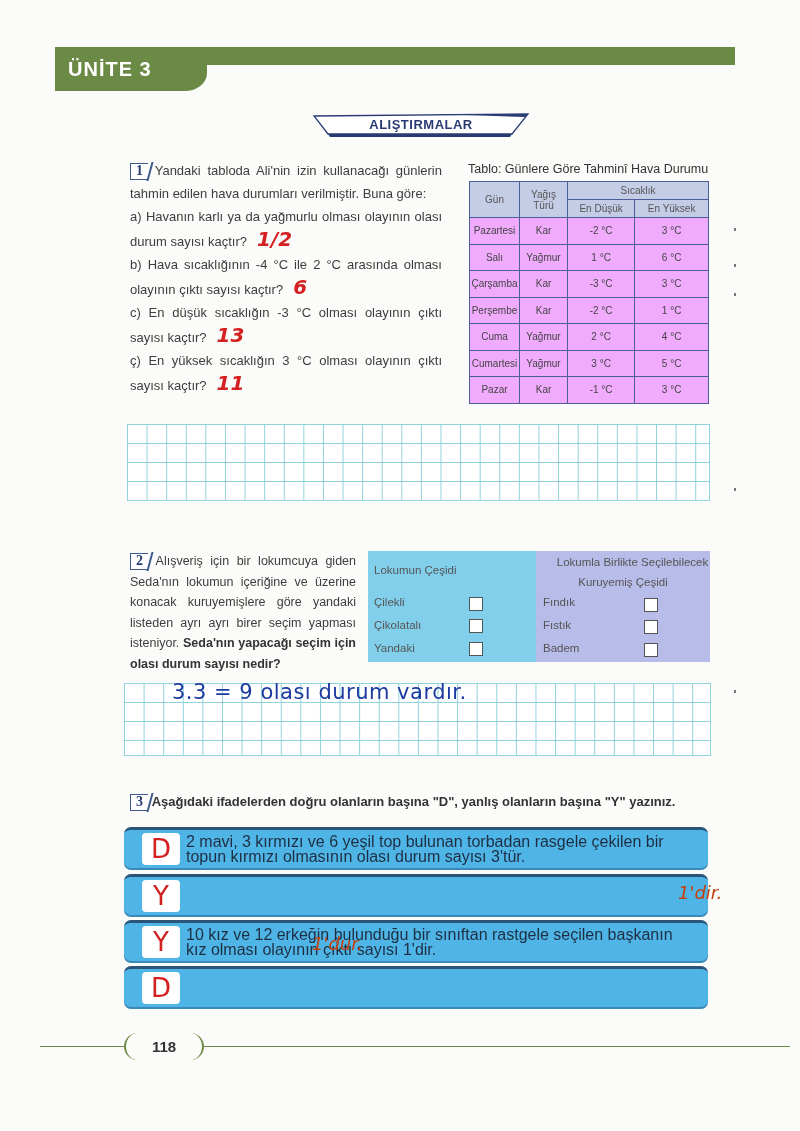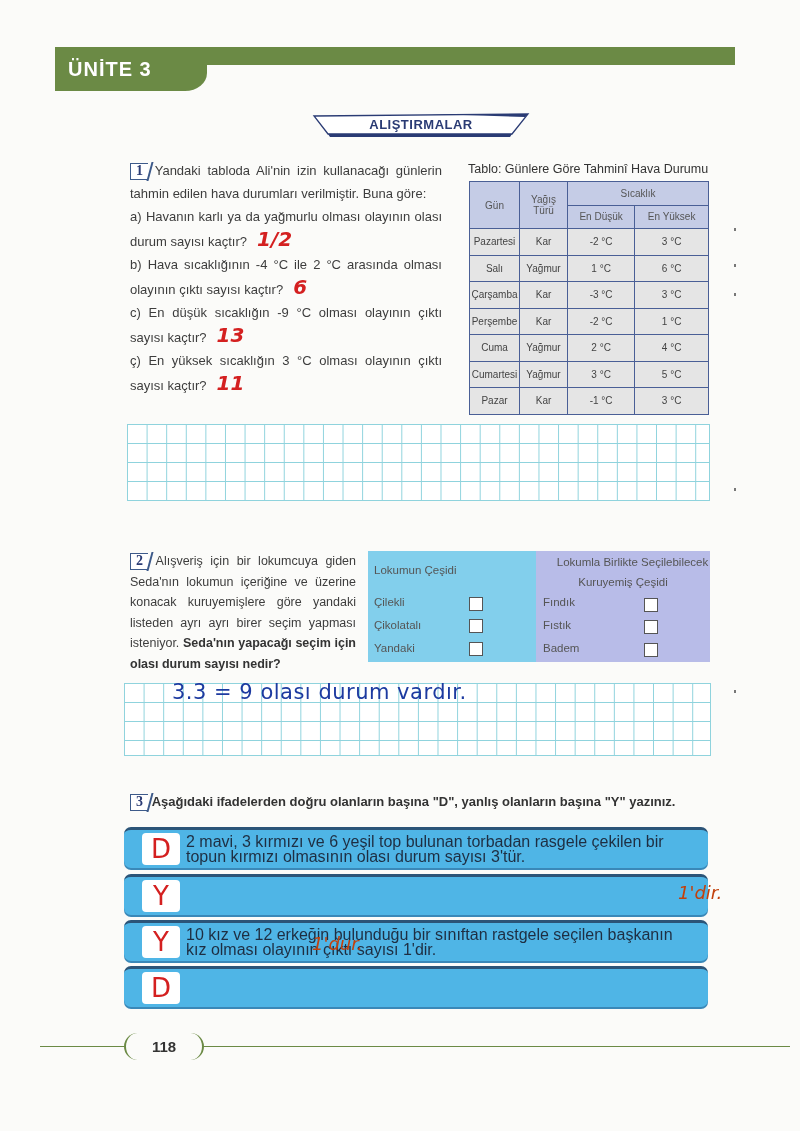--- a/index.html
+++ b/index.html
@@ -21,21 +21,21 @@
 
   
   .q1 { position: absolute; left: 130px; top: 159px; width: 312px; font-size: 13px; line-height: 23px; color: #3d3d3d; }
   .q1 p { text-align: justify; }
   .hand { font-family: "DejaVu Sans", sans-serif; font-style: italic; font-weight: bold; color: #d42020; font-size: 20px; margin-left: 10px; }
 
   .weather-caption { position: absolute; left: 468px; top: 162px; font-size: 12.5px; color: #333; }
   table.weather { position: absolute; left: 469px; top: 181px; width: 240px; border-collapse: collapse; font-size: 10px; color: #444; }
   table.weather th, table.weather td { border: 1.5px solid #4a5f96; text-align: center; }
   table.weather thead th { background: #c5cce6; font-weight: normal; color: #555; }
-  table.weather tbody td { height: 26.5px; background: #e5e5e5; }
+  table.weather tbody td { height: 26.5px; background: #f0abfc; }
 
   
   .grid { position: absolute; background-color: #fff;
     background-image: linear-gradient(to right, #8fd3dd 1px, transparent 1px), linear-gradient(to bottom, #8fd3dd 1px, transparent 1px);
     background-size: 19.6px 100%, 100% 19px; border-right: 1px solid #8fd3dd; border-bottom: 1px solid #8fd3dd; }
 
   
   .q2 { position: absolute; left: 130px; top: 551px; width: 226px; font-size: 12.5px; line-height: 20.5px; color: #3d3d3d; text-align: justify; }
   .q2 b { color: #333; }
   .choice-box { position: absolute; left: 368px; top: 551px; width: 342px; height: 111px; }
@@ -74,30 +74,30 @@
     <polygon points="16,22 200,22 198,25 18,25" fill="#2a3b74"></polygon>
     <polygon points="120,2 216,2 213,5" fill="#2a3b74"></polygon>
   </svg>
   <div class="ex-banner-label">ALIŞTIRMALAR</div>
 </div>
 
 <div class="q1">
   <p><span class="qnum">1</span>&nbsp;<span>Yandaki tabloda Ali'nin izin kullanacağı günlerin tahmin edilen hava durumları verilmiştir. Buna göre:</span></p>
   <p><span>a)</span> <span>Havanın karlı ya da yağmurlu olması olayının olası durum sayısı kaçtır?</span><span class="hand">1/2</span></p>
   <p><span>b)</span> <span>Hava sıcaklığının -4 °C ile 2 °C arasında olması olayının çıktı sayısı kaçtır?</span><span class="hand">6</span></p>
-  <p><span>c)</span> <span>En düşük sıcaklığın -9 °C olması olayının çıktı sayısı kaçtır?</span><span class="hand">13</span></p>
+  <p><span>c)</span> <span>En düşük sıcaklığın -3 °C olması olayının çıktı sayısı kaçtır?</span><span class="hand">13</span></p>
   <p><span>ç)</span> <span>En yüksek sıcaklığın 3 °C olması olayının çıktı sayısı kaçtır?</span><span class="hand">11</span></p>
 </div>
 
 <div class="weather-caption">Tablo: Günlere Göre Tahminî Hava Durumu</div>
 <table class="weather">
   <thead>
     <tr>
       <th rowspan="2" style="width:50px;height:36px;">Gün</th>
-      <th rowspan="2" style="width:48px;padding:12px 6px;">Yağış Türü</th>
+      <th rowspan="2" style="width:48px;padding:4px 6px;">Yağış Türü</th>
       <th colspan="2" style="height:18px;">Sıcaklık</th>
     </tr>
     <tr>
       <th style="height:18px;">En Düşük</th>
       <th>En Yüksek</th>
     </tr>
   </thead>
   <tbody>
     <tr>
         <td>Pazartesi</td>

